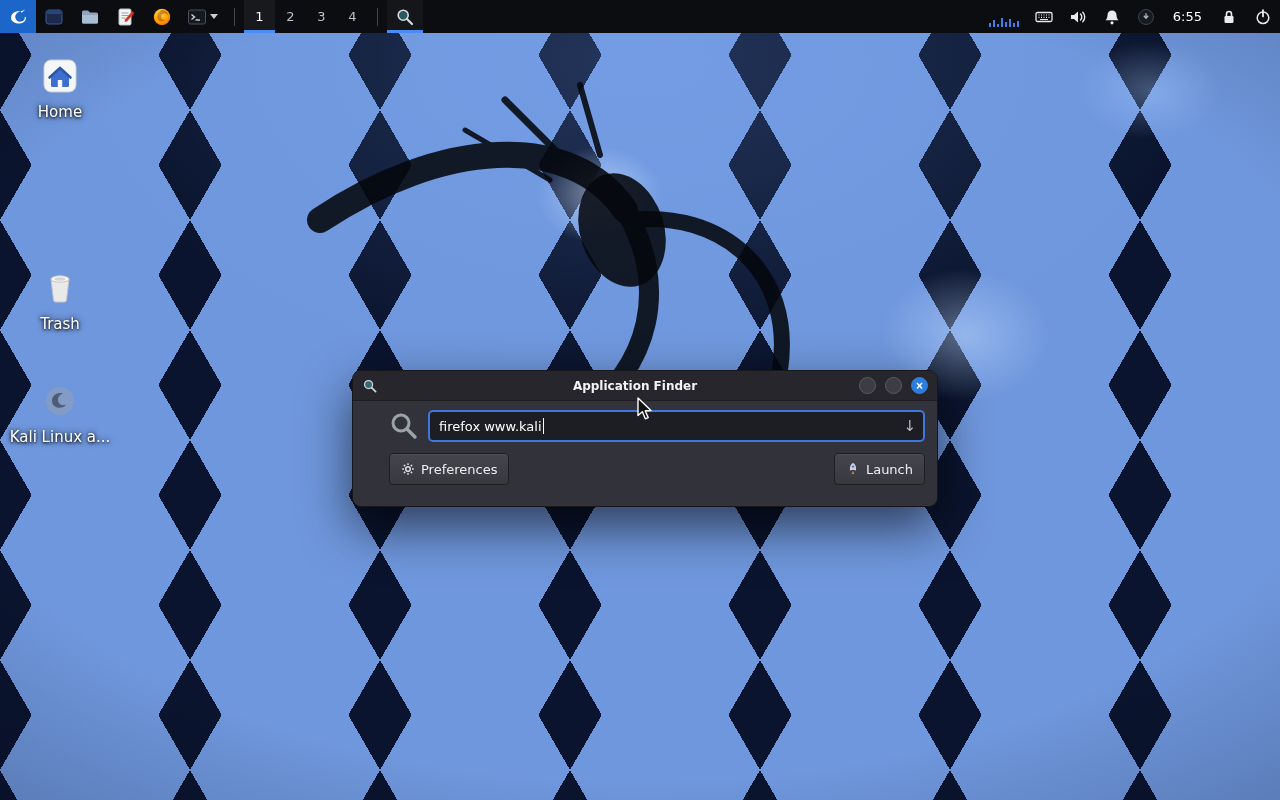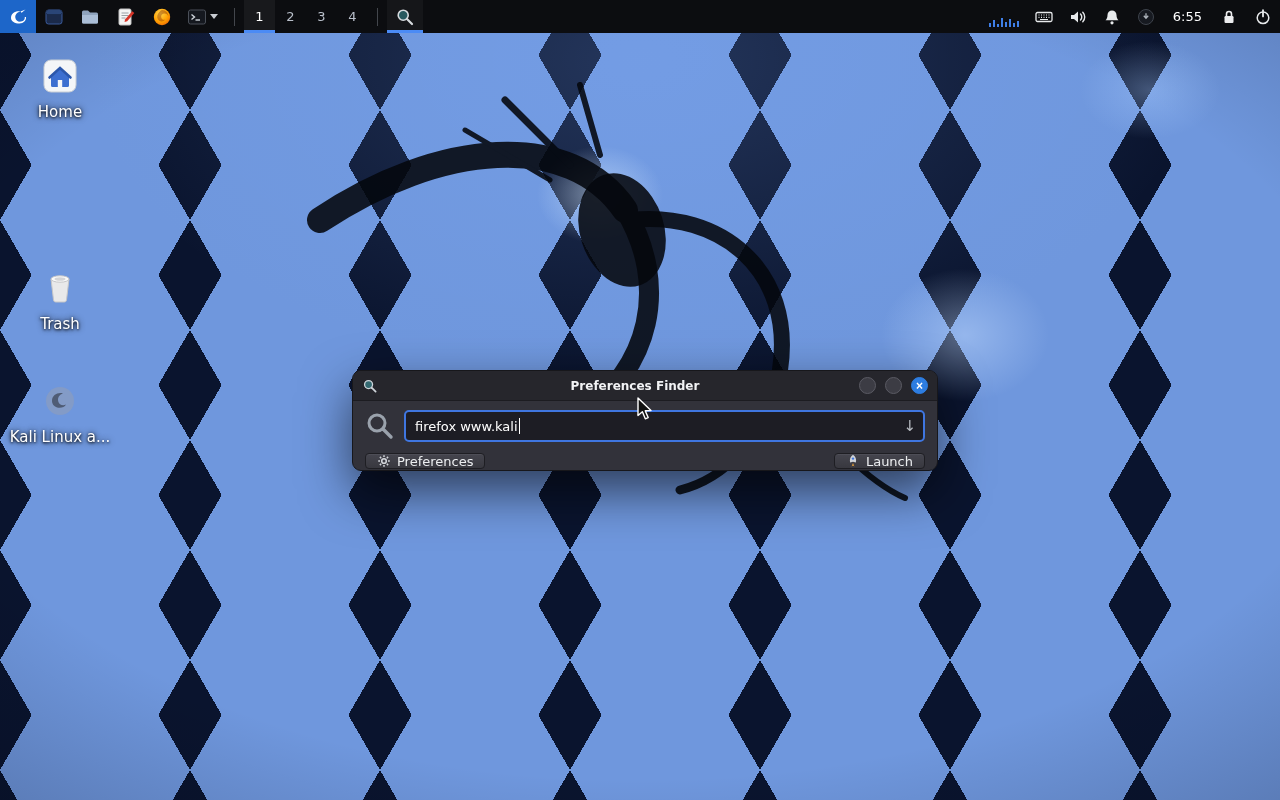--- a/index.html
+++ b/index.html
@@ -53,29 +53,29 @@
   
   .dialog { position:absolute; left:352px; top:370px; width:586px; background:#32323a;
             border:1px solid #17171b; border-radius:9px; box-shadow:0 20px 50px rgba(0,0,0,.6); z-index:40; }
   .titlebar { position:relative; height:30px; display:flex; align-items:center; padding:0 9px;
               background:#26262c; border-radius:8px 8px 0 0; border-bottom:1px solid #1c1c21; cursor:default; }
   .tb-title { position:absolute; left:70px; right:90px; text-align:center; color:#f2f3f5; font-size:12px; font-weight:bold; }
   .tb-controls { margin-left:auto; display:flex; gap:9px; align-items:center; z-index:2; }
   .wbtn { width:17px; height:17px; border-radius:50%; background:#3c3c44; border:1px solid #5a5a63; cursor:pointer; padding:0; }
   .wbtn.close { background:#2d7de1; border-color:#2d7de1; color:#fff; font-size:12px; font-weight:bold;
                 display:flex; align-items:center; justify-content:center; line-height:1; }
-  .dlg-body { padding:9px 12px 1px; }
+  .dlg-body { padding:9px 12px 21px;margin-left:24px; }
   .search-row { display:flex; align-items:center; gap:9px; }
   .search-field { flex:1; height:32px; background:#1d1d24; border:2px solid #3f76e0; border-radius:5px;
                   position:relative; display:flex; align-items:center; padding:0 26px 0 9px;
                   color:#fff; font-size:13px; cursor:text; }
   .caret { width:1px; height:16px; background:#fff; margin-left:1px; }
   .dd-arrow { position:absolute; right:7px; top:50%; transform:translateY(-50%); color:#b6bac1; font-size:15px; cursor:pointer; }
   .dlg-actions { display:flex; justify-content:space-between; margin-top:11px; }
-  .gtk-btn { height:16px; display:flex; align-items:center; gap:6px; padding:0 11px;
+  .gtk-btn { height:32px; display:flex; align-items:center; gap:6px; padding:0 11px;
              background:linear-gradient(#45454e,#38383f); border:1px solid #1e1e23; border-radius:4px;
              color:#eceef0; font-size:13px; font-family:inherit; cursor:pointer;
              box-shadow:inset 0 1px 0 rgba(255,255,255,.05); }
 
   .cursor { position:absolute; left:636px; top:397px; z-index:60; pointer-events:none; }
 </style>
 </head>
 <body>
 
 <div class="screen">
@@ -259,21 +259,21 @@
     <span class="desk-label">Kali Linux a...</span>
   </div>
 
 
   <section class="dialog">
     <div class="titlebar">
       <svg width="16" height="16" viewBox="0 0 20 20">
         <circle cx="8.2" cy="8.2" r="5" fill="rgba(70,190,200,.45)" stroke="#cfd4da" stroke-width="1.6"></circle>
         <path d="M12,12 L17,17" stroke="#cfd4da" stroke-width="2.2" stroke-linecap="round"></path>
       </svg>
-      <span class="tb-title">Preferences Finder</span>
+      <span class="tb-title">Application Finder</span>
       <span class="tb-controls">
         <button class="wbtn"></button>
         <button class="wbtn"></button>
         <button class="wbtn close">
             <span>×</span>
           </button>
       </span>
     </div>
 
     <div class="dlg-body">

